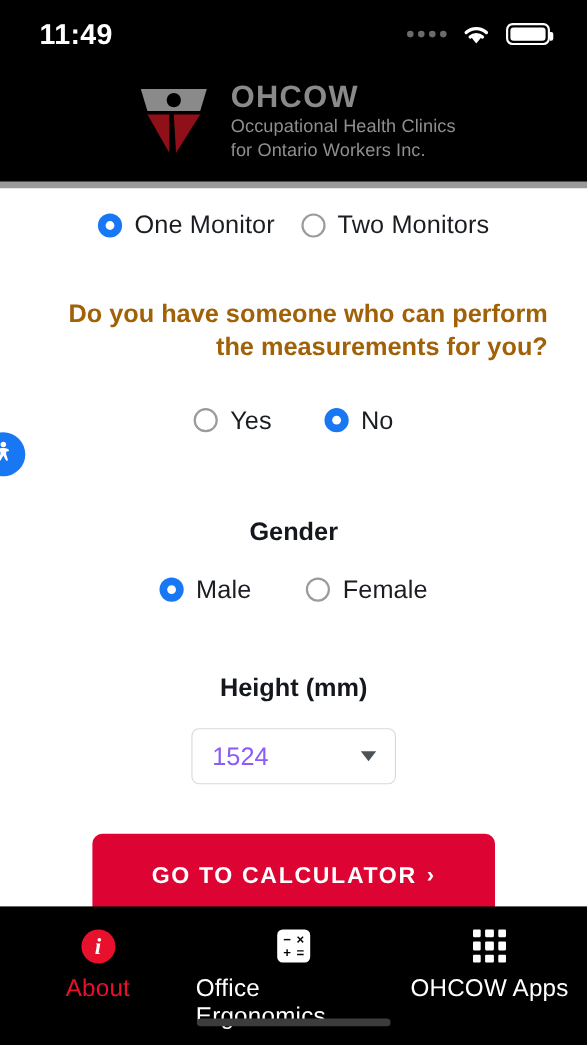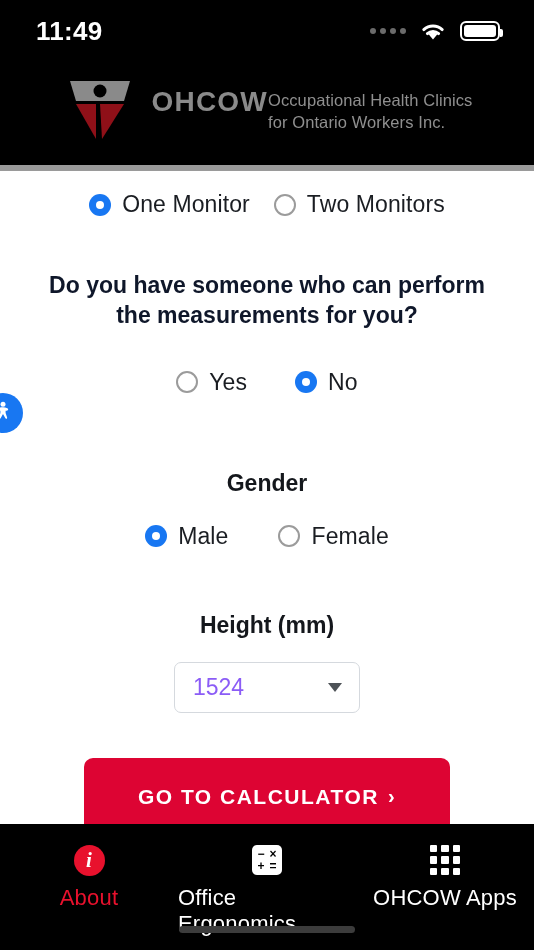--- a/index.html
+++ b/index.html
@@ -32,21 +32,21 @@
     width:3px; height:8px; background:#fff; border-radius:0 2px 2px 0;
   }
   .batt-fill { background:#fff; height:100%; width:100%; border-radius:3px; }
 
   
   .header {
     height:103px; display:flex; align-items:center;
     justify-content:center; gap:14px; padding-bottom:6px;
   }
   .logo-mark { width:76px; height:68px; position:relative; }
-  .logo-text { display:flex; flex-direction:row; justify-content:center; }
+  .logo-text { display:flex; flex-direction:column; justify-content:center; }
   .logo-title {
     color:#8a8a8a; font-size:28px; font-weight:bold;
     letter-spacing:1.2px; line-height:1.05;
   }
   .logo-sub {
     color:#8f8f8f; font-size:16.5px; line-height:1.32; margin-top:3px;
     font-weight:400; letter-spacing:.1px;
   }
 
   .divider-bar { height:6px; background:#9a9a9a; width:100%; }
@@ -69,22 +69,22 @@
   .radio.on::after {
     content:""; position:absolute; left:50%; top:50%;
     transform:translate(-50%,-50%);
     width:8px; height:8px; border-radius:50%; background:#fff;
   }
   .radio-label { font-size:23px; color:#1a1d22; letter-spacing:.1px; }
 
   .row-monitors { padding-top:20px; gap:24px; }
 
   .question {
-    margin-top:52px; text-align:center;
-    font-size:23px; font-weight:bold; color:#0f172a;
+    margin-top:52px; text-align:right;
+    font-size:23px; font-weight:bold; color:#a16207;
     line-height:1.32; padding:0 36px;
   }
   .row-yesno { margin-top:38px; gap:48px; }
 
   .section-title {
     text-align:center; font-size:23px; font-weight:bold;
     color:#14171c; margin-top:74px;
   }
   .row-gender { margin-top:26px; gap:50px; }
 

